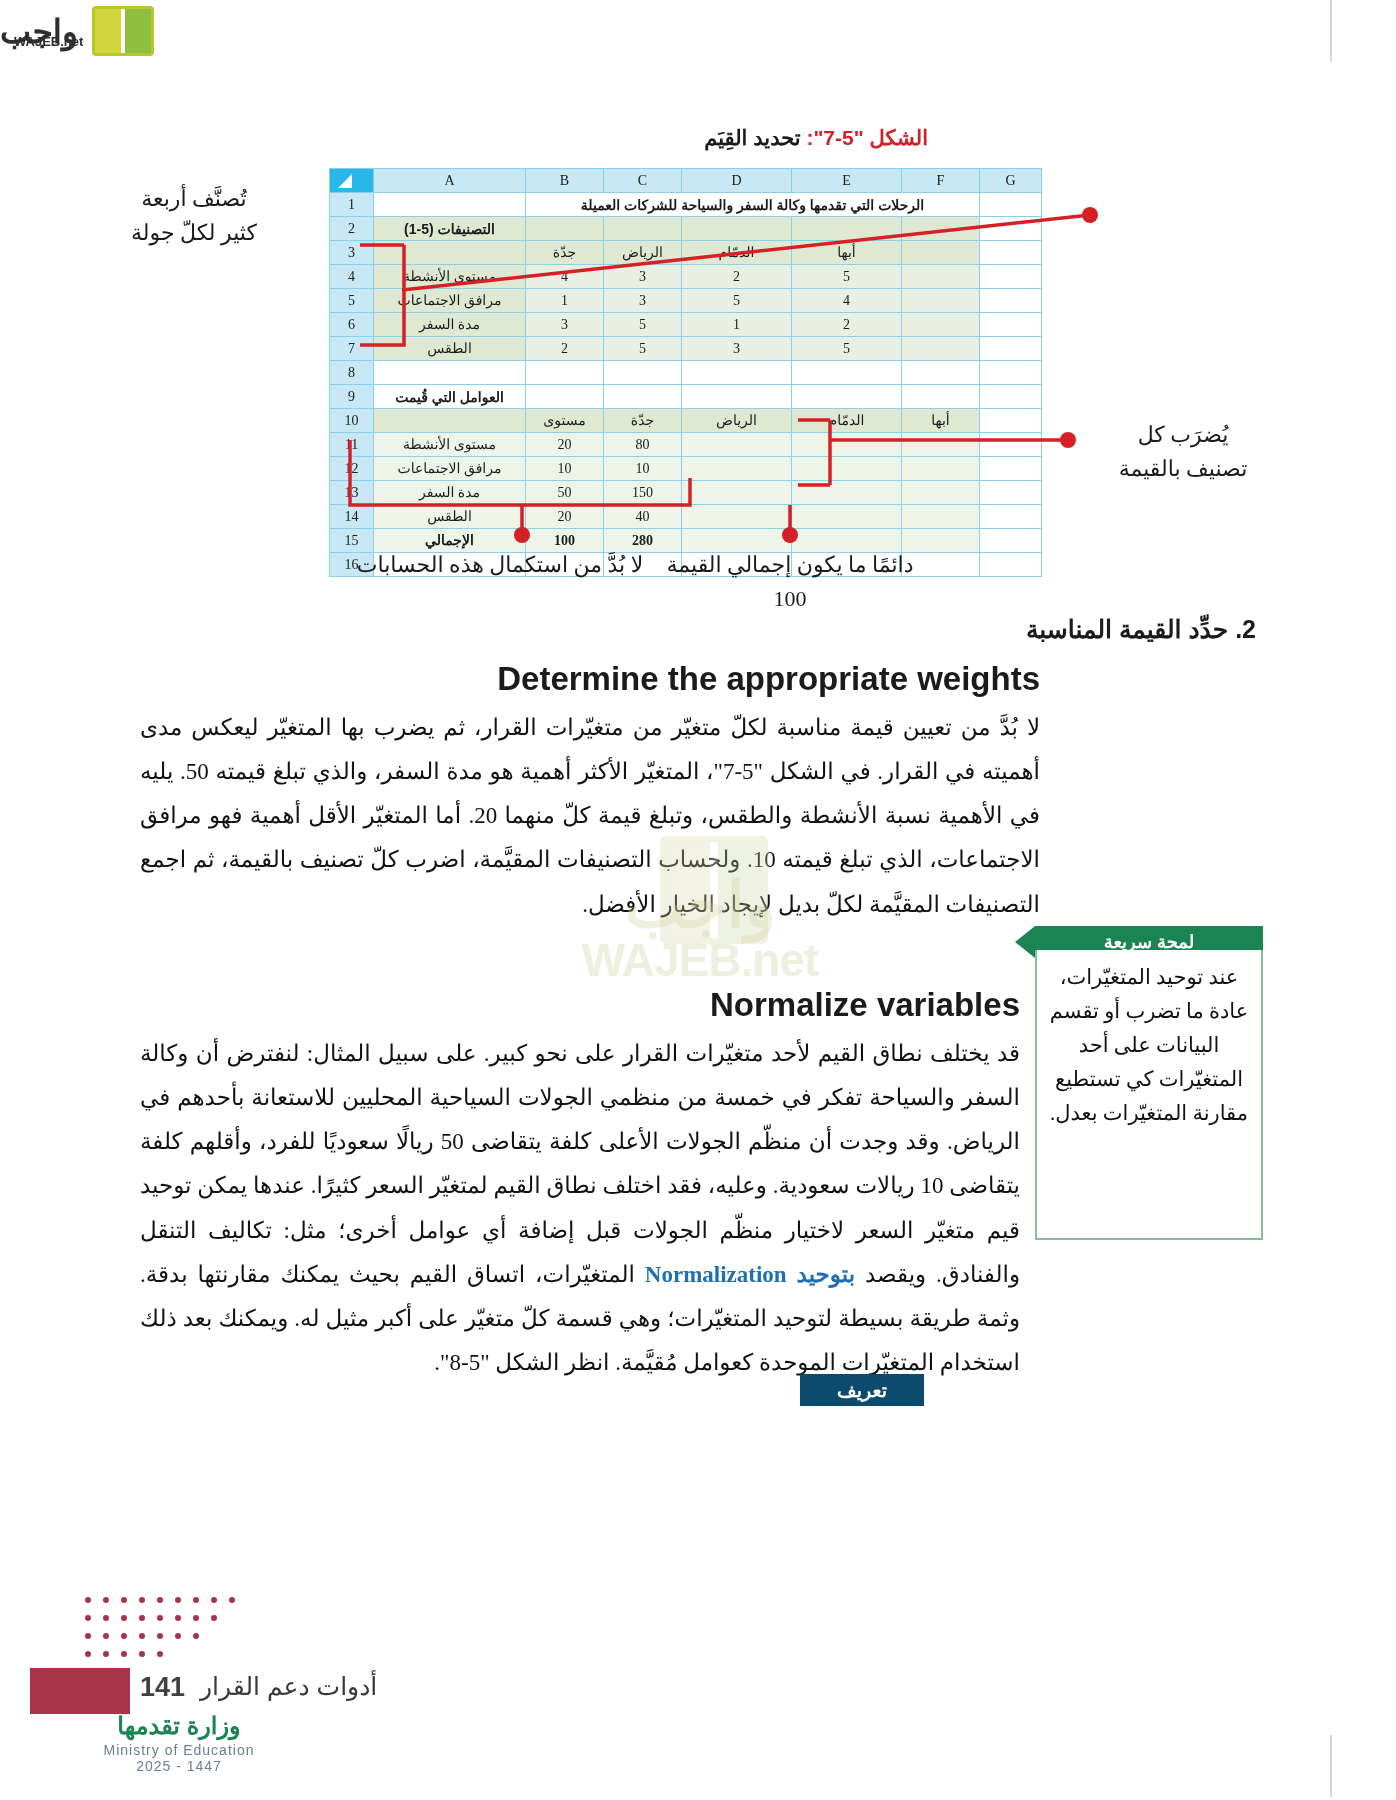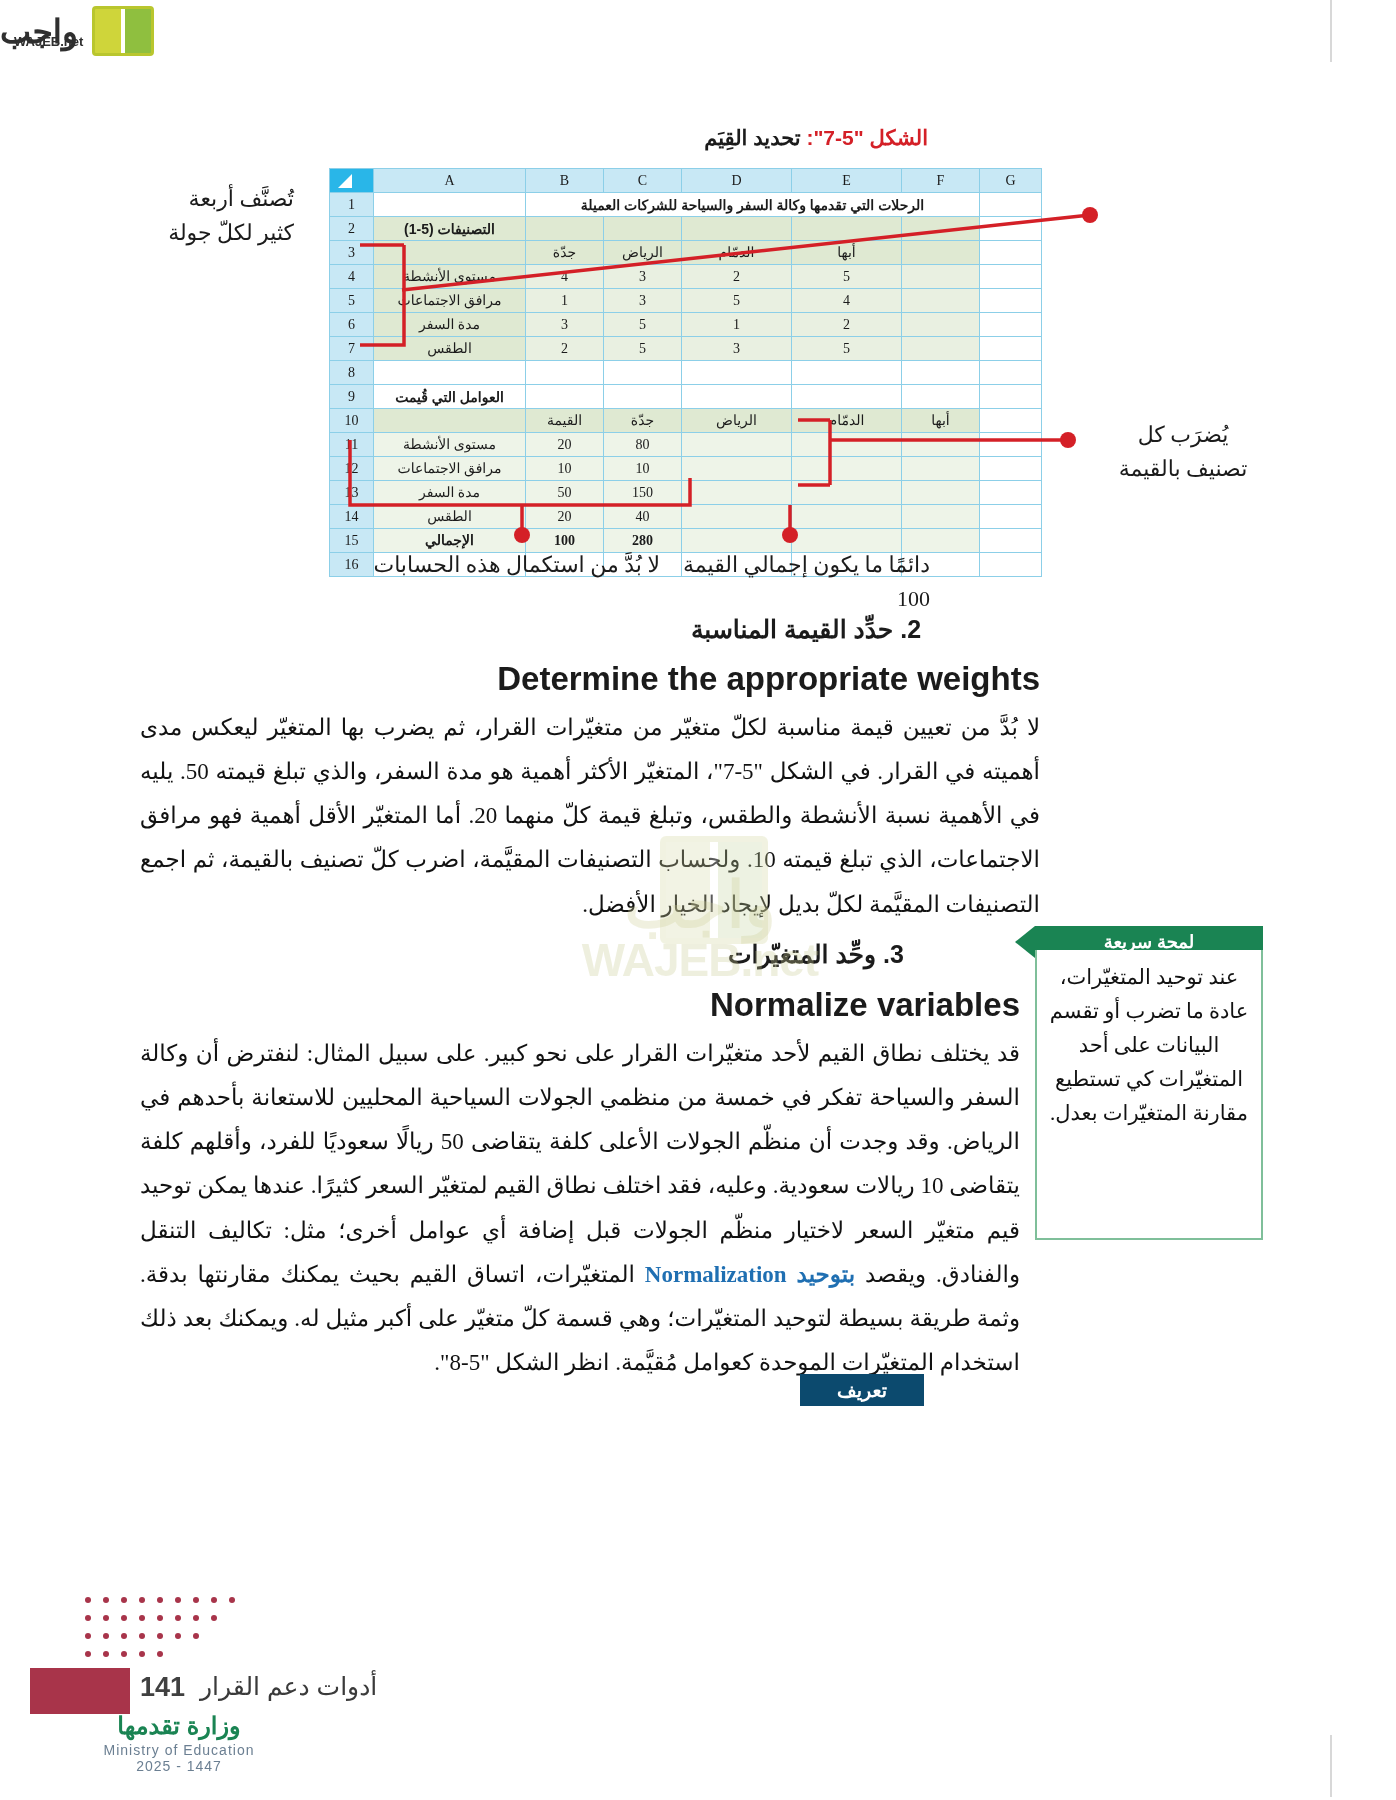--- a/index.html
+++ b/index.html
@@ -103,34 +103,34 @@
   .w-a  { width: 152px; }
   .w-b  { width: 78px; }
   .w-c  { width: 78px; }
   .w-d  { width: 110px; }
   .w-e  { width: 110px; }
   .w-f  { width: 78px; }
   .w-g  { width: 62px; }
 
   
   .ann {
-    position: absolute; direction: rtl; text-align: right;
+    position: absolute; direction: rtl; text-align: center;
     font-family: "Liberation Serif", serif;
     font-size: 22px; color: #1b1b1b; line-height: 1.55;
   }
   .ann-tl { right: 1102px; top: 182px; width: 200px; }
   .ann-r  { left: 1078px; top: 418px; width: 210px; text-align: center; }
   .ann-b1 { left: 650px; top: 548px; width: 280px; }
   .ann-b2 { left: 340px; top: 548px; width: 320px; }
 
   svg.leaders { position: absolute; left: 0; top: 0; width: 1396px; height: 1800px; pointer-events: none; }
 
   
   .sec-title-ar {
-    position: absolute; direction: rtl; text-align: center;
+    position: absolute; direction: rtl; text-align: right;
     font-family: "Liberation Sans", sans-serif;
     font-weight: bold; font-size: 25px; color: #1b1b1b;
   }
   .sec-title-en {
     position: absolute; direction: ltr; text-align: right;
     font-family: "Liberation Sans", sans-serif;
     font-weight: bold; font-size: 33px; color: #1b1b1b;
   }
   .para {
     position: absolute; direction: rtl; text-align: justify;
@@ -375,21 +375,21 @@
         <td class="sec-head">العوامل التي قُيمت</td>
         <td class="rowhdr">9</td>
       </tr>
 
       <tr>
         <td></td>
         <td class="g1">أبها</td>
         <td class="g1">الدمّام</td>
         <td class="g1">الرياض</td>
         <td class="g1">جدّة</td>
-        <td class="g1">القيمة</td>
+        <td class="g1">مستوى</td>
         <td class="g1"></td>
         <td class="rowhdr">10</td>
       </tr>
 
       <tr>
         <td></td>
         <td class="g3"></td>
         <td class="g3"></td>
         <td class="g3"></td>
         <td class="g3">80</td>

